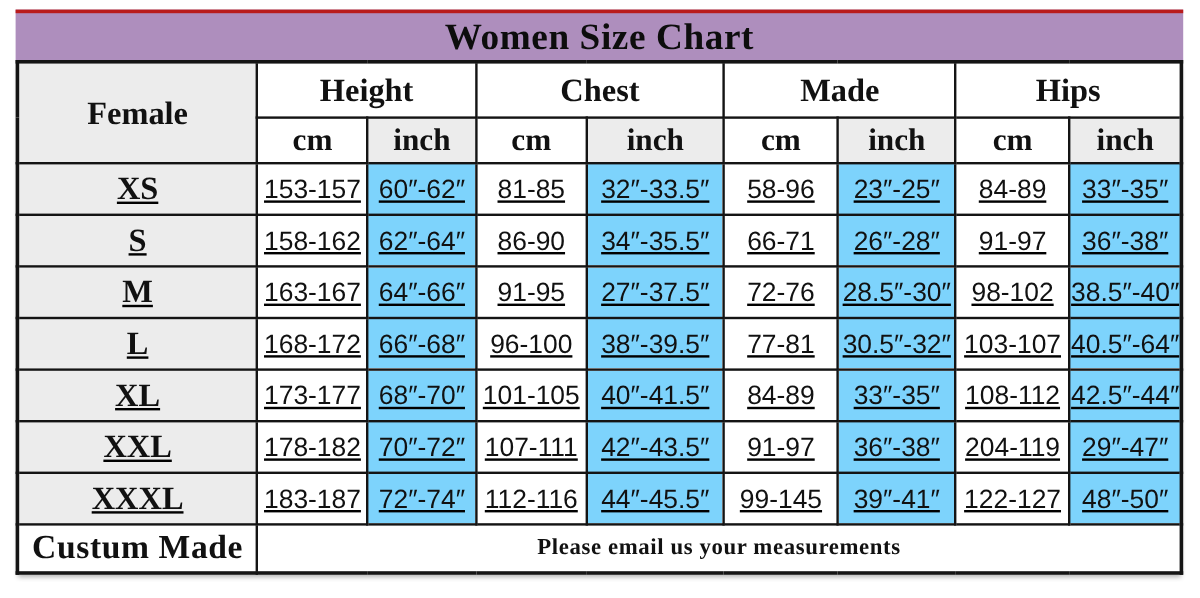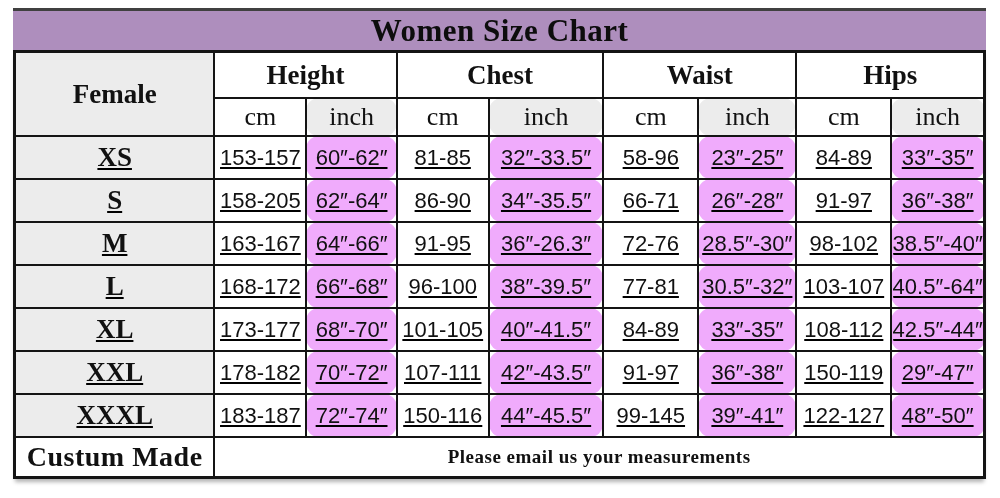--- a/index.html
+++ b/index.html
@@ -7,21 +7,21 @@
     width:1000px;height:498px;background:#ffffff;position:relative;
     font-family:"Liberation Serif", serif;
     overflow:hidden;
   }
   .chart{
     position:absolute;left:13px;top:8px;width:973px;
   }
   .title-bar{
     height:39px;
     background:#ae8ebd;
-    border-top:3px solid #404040;
+    border-top:3px solid #b91c1c;
     display:flex;align-items:center;justify-content:center;
   }
   .title-bar span{
     font-size:31px;font-weight:bold;color:#0d0d0d;letter-spacing:.5px;
   }
   table{
     width:100%;
     border-collapse:collapse;
     table-layout:fixed;
     background:#ffffff;
@@ -36,31 +36,31 @@
   thead tr.group-row th{height:44px;}
   thead tr.unit-row th{height:36px;}
   tbody tr{height:43px;text-decoration:underline;}
   tfoot tr{height:40px;}
   th.corner{
     background:#ececec;font-size:27px;font-weight:bold;
   }
   th.group{
     background:#ffffff;font-size:27px;font-weight:bold;margin-left:44px;
   }
-  th.unit{font-size:26px;font-weight:normal;background:#ffffff;}
+  th.unit{font-size:26px;font-weight:bold;background:#ffffff;}
   th.unit.inch{background:#ececec;}
   th.size{
     background:#ececec;font-size:27px;font-weight:bold;
   }
   td.val{
     font-family:"Liberation Sans", sans-serif;
     font-size:22px;background:#ffffff;
   }
-  td.val.inch{background:#f0abfc;}
-  .dash{border-left:2px dashed #141414 !important;border-radius:13px;}
+  td.val.inch{background:#7dd3fc;}
+  .dash{border-left:2px dashed #141414 !important;}
   th.custom{
     background:#ffffff;font-size:28px;font-weight:bold;letter-spacing:.5px;
   }
   td.footer-text{
     background:#ffffff;font-size:19px;font-weight:bold;letter-spacing:.5px;
   }
 </style>
 </head>
 <body>
 
@@ -81,21 +81,21 @@
         <col style="width:9.8%">
           <col style="width:10.1%">
         <col style="width:9.8%">
           <col style="width:9.6%">
       </colgroup>
       <thead>
         <tr class="group-row">
           <th class="corner" rowspan="2">Female</th>
           <th class="group" colspan="2">Height</th>
           <th class="group" colspan="2">Chest</th>
-          <th class="group" colspan="2">Waist</th>
+          <th class="group" colspan="2">Made</th>
           <th class="group" colspan="2">Hips</th>
         </tr>
         <tr class="unit-row">
           <th class="unit cm">cm</th>
           <th class="unit inch dash">inch</th>
           <th class="unit cm">cm</th>
           <th class="unit inch dash">inch</th>
           <th class="unit cm">cm</th>
           <th class="unit inch dash">inch</th>
           <th class="unit cm">cm</th>
@@ -109,35 +109,35 @@
           <td class="val inch dash">60″-62″</td>
           <td class="val">81-85</td>
           <td class="val inch dash">32″-33.5″</td>
           <td class="val">58-96</td>
           <td class="val inch dash">23″-25″</td>
           <td class="val">84-89</td>
           <td class="val inch dash">33″-35″</td>
         </tr>
         <tr>
           <th class="size">S</th>
-          <td class="val">158-205</td>
+          <td class="val">158-162</td>
           <td class="val inch dash">62″-64″</td>
           <td class="val">86-90</td>
           <td class="val inch dash">34″-35.5″</td>
           <td class="val">66-71</td>
           <td class="val inch dash">26″-28″</td>
           <td class="val">91-97</td>
           <td class="val inch dash">36″-38″</td>
         </tr>
         <tr>
           <th class="size">M</th>
           <td class="val">163-167</td>
           <td class="val inch dash">64″-66″</td>
           <td class="val">91-95</td>
-          <td class="val inch dash">36″-26.3″</td>
+          <td class="val inch dash">27″-37.5″</td>
           <td class="val">72-76</td>
           <td class="val inch dash">28.5″-30″</td>
           <td class="val">98-102</td>
           <td class="val inch dash">38.5″-40″</td>
         </tr>
         <tr>
           <th class="size">L</th>
           <td class="val">168-172</td>
           <td class="val inch dash">66″-68″</td>
           <td class="val">96-100</td>
@@ -159,28 +159,28 @@
           <td class="val inch dash">42.5″-44″</td>
         </tr>
         <tr>
           <th class="size">XXL</th>
           <td class="val">178-182</td>
           <td class="val inch dash">70″-72″</td>
           <td class="val">107-111</td>
           <td class="val inch dash">42″-43.5″</td>
           <td class="val">91-97</td>
           <td class="val inch dash">36″-38″</td>
-          <td class="val">150-119</td>
+          <td class="val">204-119</td>
           <td class="val inch dash">29″-47″</td>
         </tr>
         <tr>
           <th class="size">XXXL</th>
           <td class="val">183-187</td>
           <td class="val inch dash">72″-74″</td>
-          <td class="val">150-116</td>
+          <td class="val">112-116</td>
           <td class="val inch dash">44″-45.5″</td>
           <td class="val">99-145</td>
           <td class="val inch dash">39″-41″</td>
           <td class="val">122-127</td>
           <td class="val inch dash">48″-50″</td>
         </tr>
       </tbody>
       <tfoot>
         <tr>
           <th class="custom">Custum Made</th>

